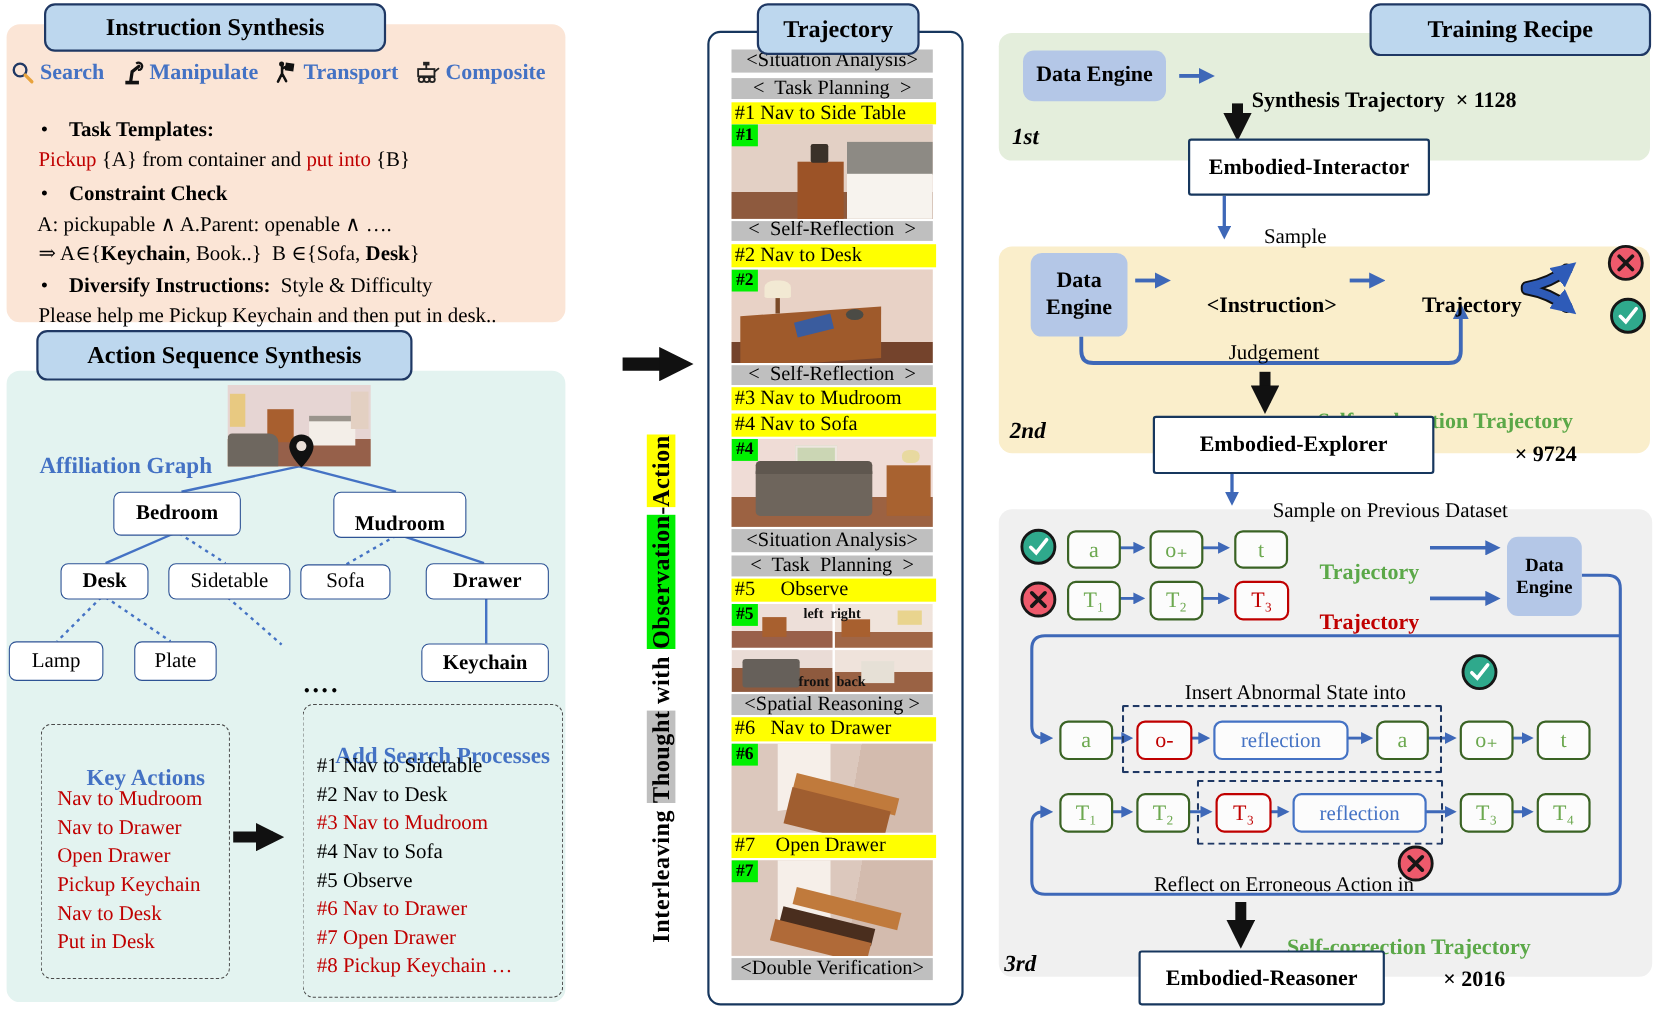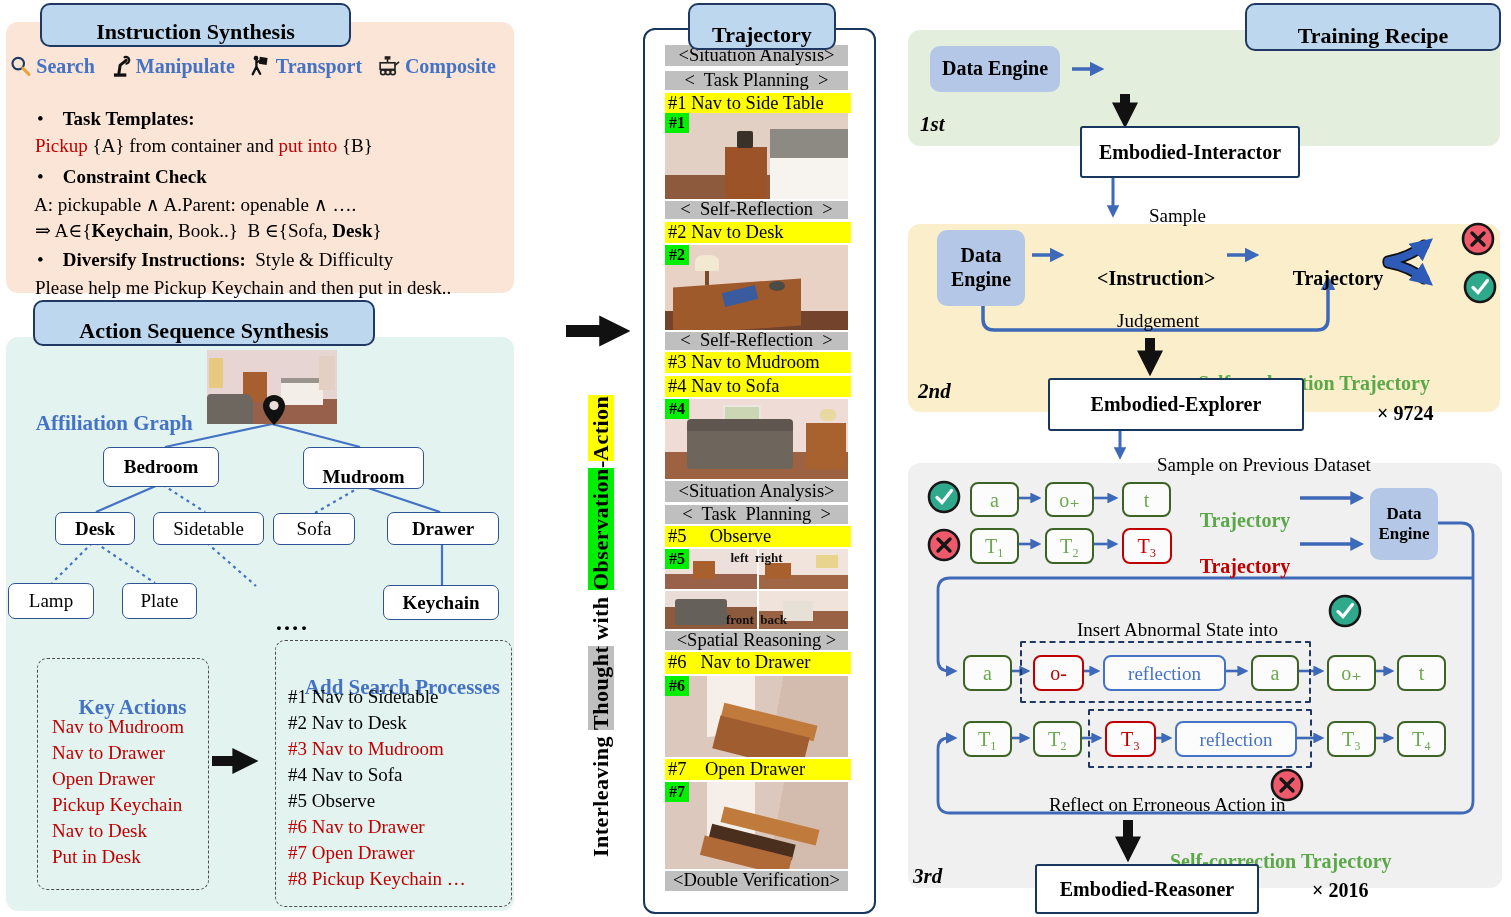--- a/index.html
+++ b/index.html
@@ -1,21 +1,21 @@
 <!DOCTYPE html>
 <html><head>
 <meta charset="utf-8">
 <style>
   html,body{margin:0;padding:0;background:#fff;}
   #root{position:relative;width:1511px;height:917px;background:#fff;
         font-family:"Liberation Serif","DejaVu Serif",serif;color:#000;overflow:hidden;}
   .panel{position:absolute;border-radius:12px;z-index:0;}
   #overlay{position:absolute;left:0;top:0;z-index:1;pointer-events:none;}
   .hdr{position:absolute;z-index:3;background:#BDD7EE;border:2.5px solid #1F3864;border-radius:10px;
-       display:flex;align-items:flex-end;justify-content:center;font-weight:bold;font-size:22px;}
+       display:flex;align-items:center;justify-content:center;font-weight:bold;font-size:22px;}
   .blue{color:#4472C4;font-weight:bold;}
   .red{color:#C00000;}
   .bold{font-weight:bold;}
   .line{position:absolute;z-index:2;font-size:19px;white-space:pre;}
   .bullet{font-weight:bold;}
   .typerow{position:absolute;z-index:2;display:flex;align-items:center;font-size:20px;}
   .typerow .tlabel{margin:0 14px 0 4px;}
   .node{position:absolute;z-index:2;background:#fff;border:1.7px solid #2E5395;border-radius:7px;
         display:flex;align-items:center;justify-content:center;font-size:19px;}
   .node.b{font-weight:bold;}
@@ -357,20 +357,22 @@
     <div class="sh" style="left:36px;top:64px;width:90px;height:20px;background:#B06A38;transform:rotate(14deg);"></div>
   </div>
 
   <div class="bar thought" style="top:871px;height:20px;"><span>&lt;Double Verification&gt;</span></div>
   <div class="line bold" style="left:665px;top:888px;font-size:20px;">
     <span>…..</span></div>
 
   <div class="deng" style="left:930px;top:46px;width:130px;height:46px;font-size:20px;">
     <span>Data Engine</span>
     </div>
+  <div class="lblb" style="left:1118px;top:57px;">
+    <span>Synthesis Trajectory  × 1128</span></div>
   <div class="stage" style="left:920px;top:112px;">
     <span>1st</span></div>
   <div class="whitebox" style="left:1080px;top:126px;width:216px;height:48px;">
     <span>Embodied-Interactor</span>
     </div>
   <div class="lbl" style="left:1130px;top:183px;">
     <span>Sample</span></div>
 
   <div class="deng" style="left:937px;top:230px;width:88px;height:76px;font-size:20px;">
     <span>Data Engine</span>

